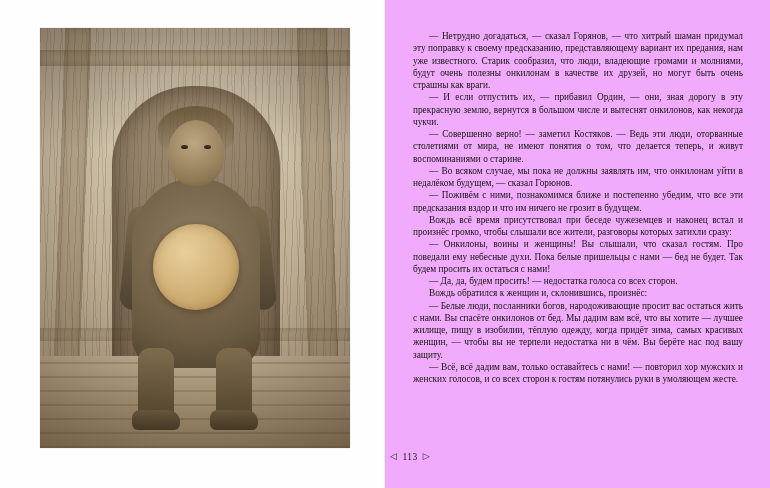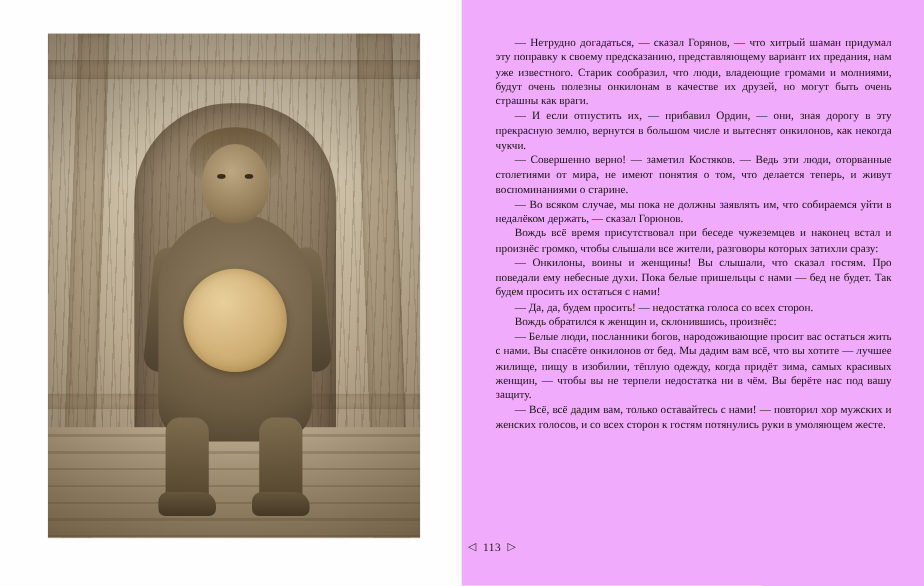--- a/index.html
+++ b/index.html
@@ -222,21 +222,22 @@
         <div class="illo-vignette"></div>
       </div>
     </div>
   </div>
 
   <div class="page page-right">
     <div class="text-col">
       <p class="para">— Нетрудно догадаться, — сказал Горянов, — что хитрый шаман придумал эту поправку к своему предсказанию, представляющему вариант их предания, нам уже известного. Старик сообразил, что люди, владеющие громами и молниями, будут очень полезны онкилонам в качестве их друзей, но могут быть очень страшны как враги.</p>
       <p class="para">— И если отпустить их, — прибавил Ордин, — они, зная дорогу в эту прекрасную землю, вернутся в большом числе и вытеснят онкилонов, как некогда чукчи.</p>
       <p class="para">— Совершенно верно! — заметил Костяков. — Ведь эти люди, оторванные столетиями от мира, не имеют понятия о том, что делается теперь, и живут воспоминаниями о старине.</p>
-      <p class="para">— Во всяком случае, мы пока не должны заявлять им, что собираемся уйти в недалёком держать, — сказал Горюнов.</p>
+      <p class="para">— Во всяком случае, мы пока не должны заявлять им, что онкилонам уйти в недалёком будущем, — сказал Горюнов.</p>
+      <p class="para">— Поживём с ними, познакомимся ближе и постепенно убедим, что все эти предсказания вздор и что им ничего не грозит в будущем.</p>
       <p class="para">Вождь всё время присутствовал при беседе чужеземцев и наконец встал и произнёс громко, чтобы слышали все жители, разговоры которых затихли сразу:</p>
       <p class="para">— Онкилоны, воины и женщины! Вы слышали, что сказал гостям. Про поведали ему небесные духи. Пока белые пришельцы с нами — бед не будет. Так будем просить их остаться с нами!</p>
       <p class="para">— Да, да, будем просить! — недостатка голоса со всех сторон.</p>
       <p class="para">Вождь обратился к женщин и, склонившись, произнёс:</p>
       <p class="para">— Белые люди, посланники богов, народоживающие просит вас остаться жить с нами. Вы спасёте онкилонов от бед. Мы дадим вам всё, что вы хотите — лучшее жилище, пищу в изобилии, тёплую одежду, когда придёт зима, самых красивых женщин, — чтобы вы не терпели недостатка ни в чём. Вы берёте нас под вашу защиту.</p>
       <p class="para">— Всё, всё дадим вам, только оставайтесь с нами! — повторил хор мужских и женских голосов, и со всех сторон к гостям потянулись руки в умоляющем жесте.</p>
     </div>
     <div class="folio">
       <span class="orn">◁</span><span class="page-number">113</span><span class="orn">▷</span>
     </div>

